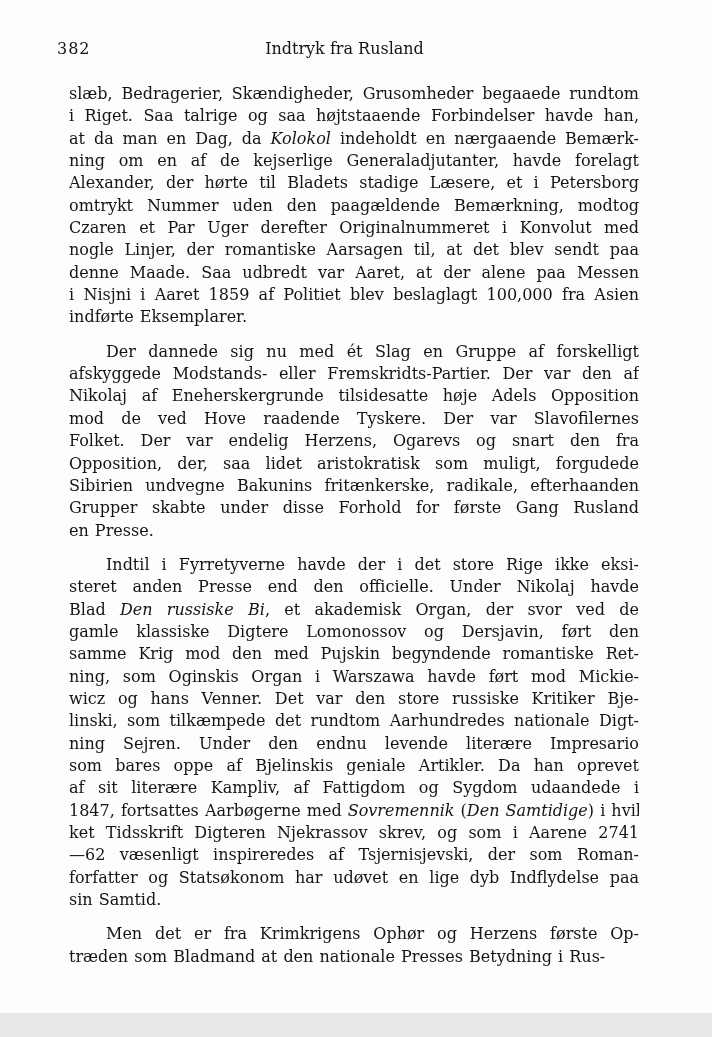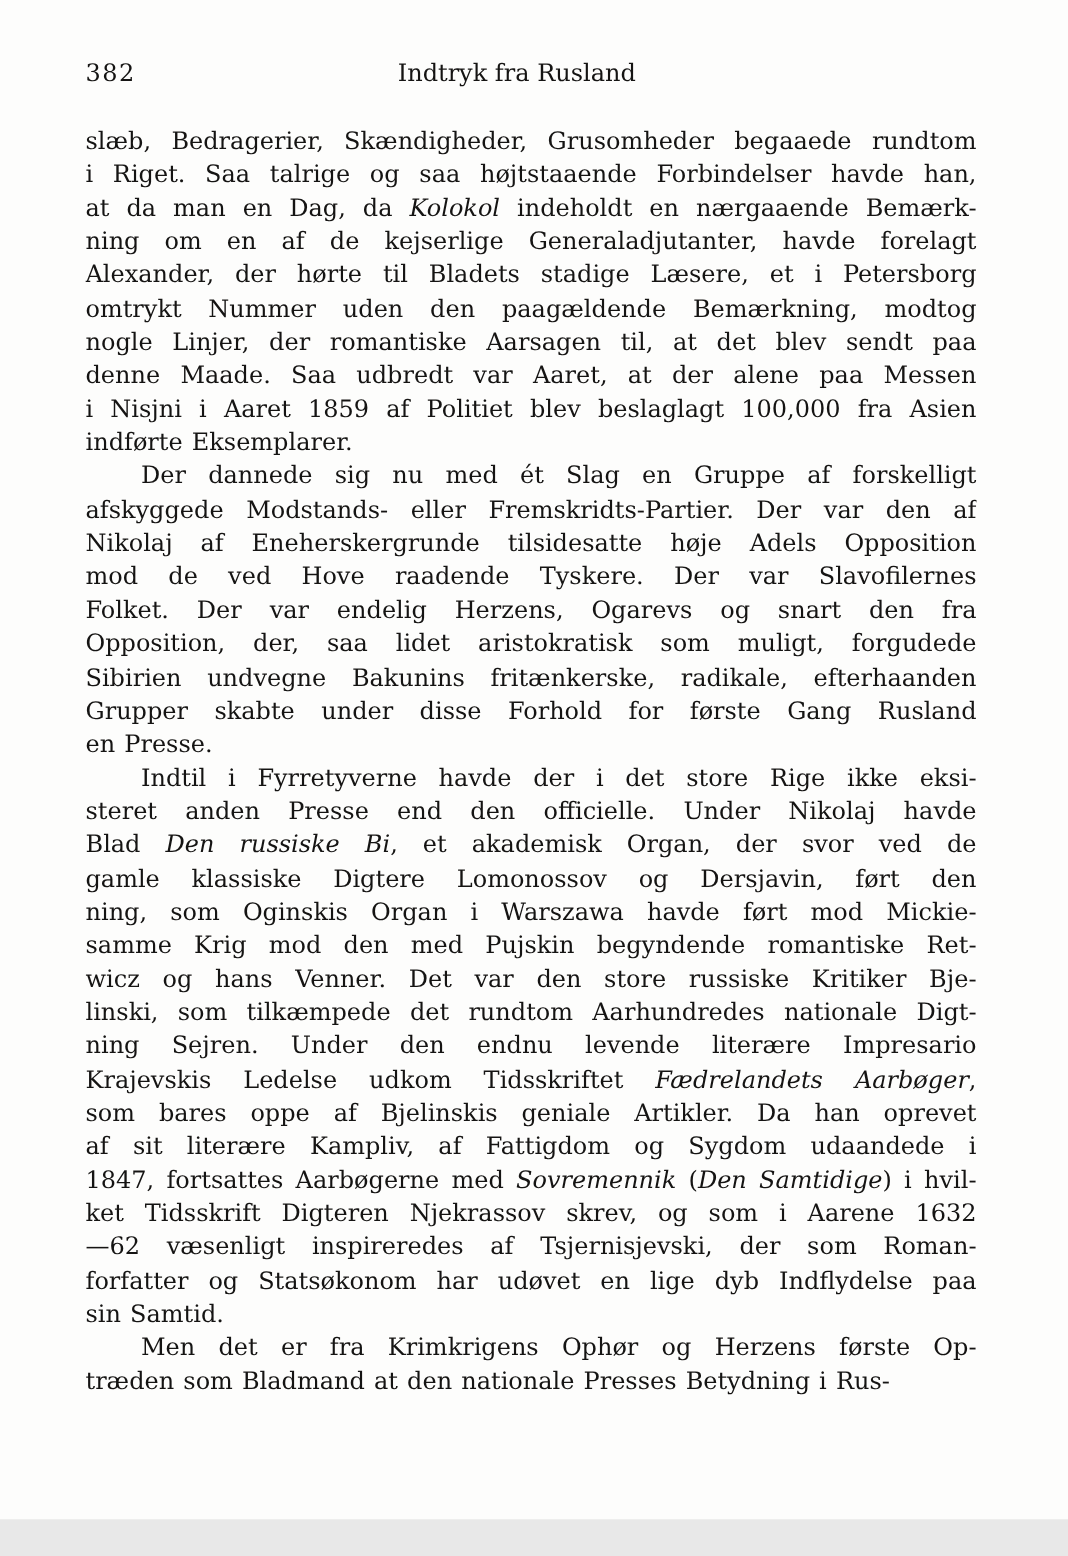--- a/index.html
+++ b/index.html
@@ -38,21 +38,21 @@
     position: absolute;
     left: 5px;
     right: 24px;
     top: 0;
     text-align: center;
   }
   .text-block {
     margin-top: 21px;
     font-size: 16px;
   }
-  .para { margin: 0; }
+  .para { margin: 12px; }
   .line {
     height: 22.35px;
     line-height: 22.35px;
     text-align: justify;
     text-align-last: justify;
     overflow: hidden;
     white-space: nowrap;
     word-spacing: 1px;
   }
   .line.lastline {
@@ -83,20 +83,21 @@
       <span class="running-title">Indtryk fra Rusland</span>
     </div>
     <div class="text-block">
         <div class="para">
           <div class="line">slæb, Bedragerier, Skændigheder, Grusomheder begaaede rundtom</div>
           <div class="line">i Riget. Saa talrige og saa højtstaaende Forbindelser havde han,</div>
           <div class="line">at da man en Dag, da <em>Kolokol</em> indeholdt en nærgaaende Bemærk-</div>
           <div class="line">ning om en af de kejserlige Generaladjutanter, havde forelagt</div>
           <div class="line">Alexander, der hørte til Bladets stadige Læsere, et i Petersborg</div>
           <div class="line">omtrykt Nummer uden den paagældende Bemærkning, modtog</div>
+          <div class="line">Czaren et Par Uger derefter Originalnummeret i Konvolut med</div>
           <div class="line">nogle Linjer, der romantiske Aarsagen til, at det blev sendt paa</div>
           <div class="line">denne Maade. Saa udbredt var Aaret, at der alene paa Messen</div>
           <div class="line">i Nisjni i Aaret 1859 af Politiet blev beslaglagt 100,000 fra Asien</div>
           <div class="line lastline">indførte Eksemplarer.</div>
         </div>
         <div class="para">
           <div class="line indent">Der dannede sig nu med ét Slag en Gruppe af forskelligt</div>
           <div class="line">afskyggede Modstands- eller Fremskridts-Partier. Der var den af</div>
           <div class="line">Nikolaj af Eneherskergrunde tilsidesatte høje Adels Opposition</div>
           <div class="line">mod de ved Hove raadende Tyskere. Der var Slavofilernes</div>
@@ -104,30 +105,29 @@
           <div class="line">Opposition, der, saa lidet aristokratisk som muligt, forgudede</div>
           <div class="line">Sibirien undvegne Bakunins fritænkerske, radikale, efterhaanden</div>
           <div class="line">Grupper skabte under disse Forhold for første Gang Rusland</div>
           <div class="line lastline">en Presse.</div>
         </div>
         <div class="para">
           <div class="line indent">Indtil i Fyrretyverne havde der i det store Rige ikke eksi-</div>
           <div class="line">steret anden Presse end den officielle. Under Nikolaj havde</div>
           <div class="line">Blad <em>Den russiske Bi</em>, et akademisk Organ, der svor ved de</div>
           <div class="line">gamle klassiske Digtere Lomonossov og Dersjavin, ført den</div>
+          <div class="line">samme Krig mod den med Pujskin begyndende romantiske Ret-</div>
           <div class="line">ning, som Oginskis Organ i Warszawa havde ført mod Mickie-</div>
-          <div class="line">samme Krig mod den med Pujskin begyndende romantiske Ret-</div>
           <div class="line">wicz og hans Venner. Det var den store russiske Kritiker Bje-</div>
           <div class="line">linski, som tilkæmpede det rundtom Aarhundredes nationale Digt-</div>
           <div class="line">ning Sejren. Under den endnu levende literære Impresario</div>
-          <div class="line">Krajevskis Ledelse udkom Tidsskriftet <em>Fædrelandets Aarbøger</em>,</div>
           <div class="line">som bares oppe af Bjelinskis geniale Artikler. Da han oprevet</div>
           <div class="line">af sit literære Kampliv, af Fattigdom og Sygdom udaandede i</div>
           <div class="line">1847, fortsattes Aarbøgerne med <em>Sovremennik</em> (<em>Den Samtidige</em>) i hvil-</div>
-          <div class="line">ket Tidsskrift Digteren Njekrassov skrev, og som i Aarene 1632</div>
+          <div class="line">ket Tidsskrift Digteren Njekrassov skrev, og som i Aarene 2741</div>
           <div class="line">—62 væsenligt inspireredes af Tsjernisjevski, der som Roman-</div>
           <div class="line">forfatter og Statsøkonom har udøvet en lige dyb Indflydelse paa</div>
           <div class="line lastline">sin Samtid.</div>
         </div>
         <div class="para">
           <div class="line indent">Men det er fra Krimkrigens Ophør og Herzens første Op-</div>
           <div class="line lastline">træden som Bladmand at den nationale Presses Betydning i Rus-</div>
         </div>
       </div>
   </div>

